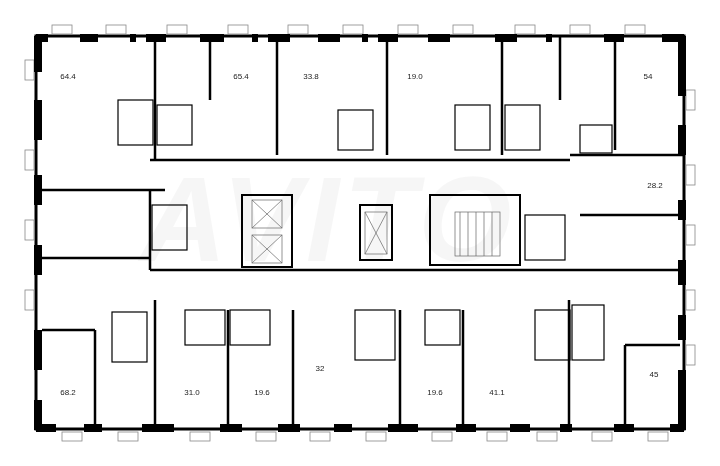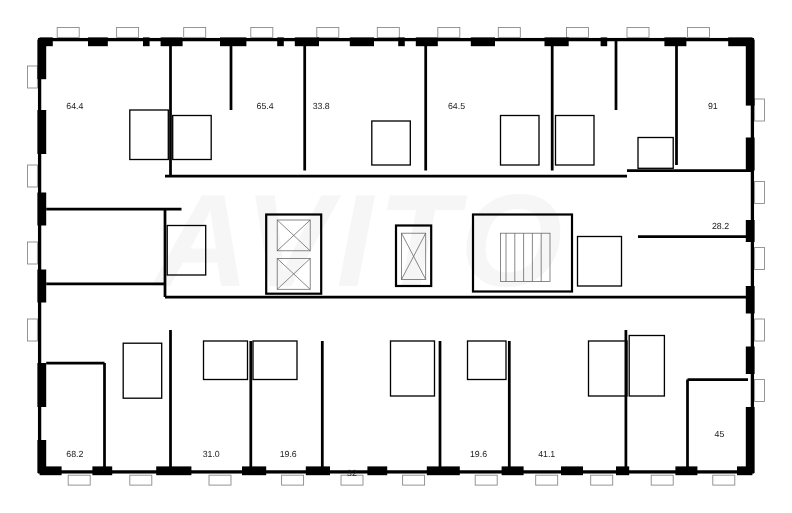--- a/index.html
+++ b/index.html
@@ -1,18 +1,18 @@
 <!DOCTYPE html>
 <html><head>
 <meta charset="utf-8">
 <style>
   html,body{margin:0;padding:0;background:#fff;}
   body{width:720px;height:466px;position:relative;overflow:hidden;font-family:"Liberation Sans",sans-serif;}
   svg{position:absolute;left:0;top:0;}
-  .lbl{position:absolute;font-size:8px;color:#222;transform:translate(-50%,-50%);white-space:nowrap;font-family:"Liberation Sans",sans-serif;margin-top:21px;}
+  .lbl{position:absolute;font-size:8px;color:#222;transform:translate(-50%,-50%);white-space:nowrap;font-family:"Liberation Sans",sans-serif;}
   .wm{position:absolute;left:140px;top:150px;font-size:120px;font-weight:bold;color:rgba(0,0,0,0.035);letter-spacing:4px;font-family:"Liberation Sans",sans-serif;font-style:italic;}
 </style>
 </head>
 <body>
 
 <div class="wm">AVITO</div>
 
 <svg width="720" height="466" viewBox="0 0 720 466">
   <g fill="none" stroke="#000">
 
@@ -161,24 +161,24 @@
       <rect x="425" y="310" width="35" height="35"></rect>
         <rect x="535" y="310" width="35" height="50"></rect>
       <rect x="572" y="305" width="32" height="55"></rect>
     </g>
   </g>
 </svg>
 
 <div id="labels">
   <div class="lbl" style="left:68px;top:76px">64.4</div>
   <div class="lbl" style="left:241px;top:76px">65.4</div>
-  <div class="lbl" style="left:292px;top:76px">33.8</div>
-  <div class="lbl" style="left:415px;top:76px">64.5</div>
-  <div class="lbl" style="left:648px;top:76px">91</div>
+  <div class="lbl" style="left:311px;top:76px">33.8</div>
+  <div class="lbl" style="left:415px;top:76px">19.0</div>
+  <div class="lbl" style="left:648px;top:76px">54</div>
   <div class="lbl" style="left:655px;top:185px">28.2</div>
   <div class="lbl" style="left:68px;top:392px">68.2</div>
   <div class="lbl" style="left:192px;top:392px">31.0</div>
   <div class="lbl" style="left:262px;top:392px">19.6</div>
-  <div class="lbl" style="left:320px;top:409px">32</div>
+  <div class="lbl" style="left:320px;top:368px">32</div>
   <div class="lbl" style="left:435px;top:392px">19.6</div>
   <div class="lbl" style="left:497px;top:392px">41.1</div>
   <div class="lbl" style="left:654px;top:374px">45</div>
 </div>
 
 </body></html>

